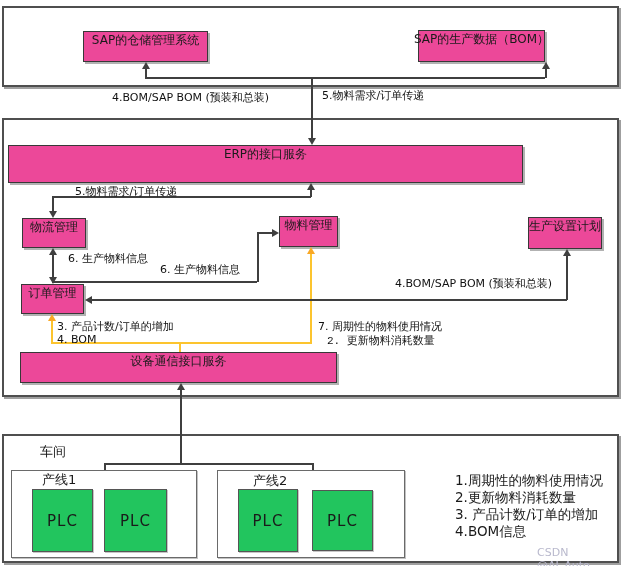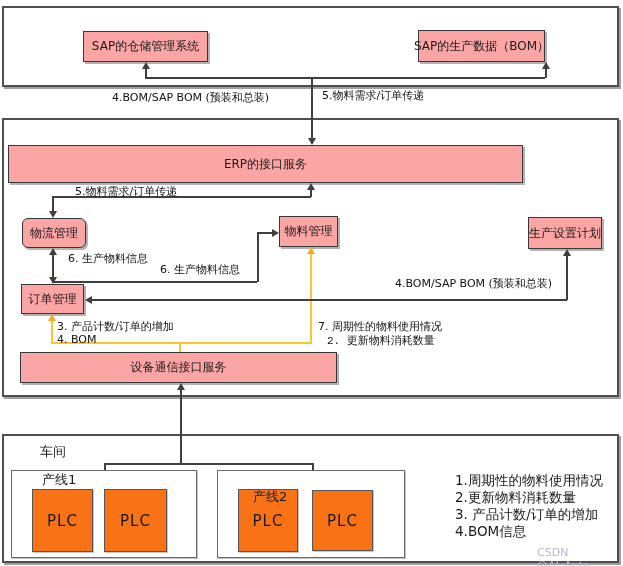--- a/index.html
+++ b/index.html
@@ -5,31 +5,31 @@
   html,body{margin:0;padding:0;background:#fff;}
   #canvas{
     position:relative;width:623px;height:566px;background:#ffffff;overflow:hidden;
     font-family:"DejaVu Sans","Liberation Sans",sans-serif;color:#1a1a1a;
   }
   .container{
     position:absolute;background:#ffffff;border:2px solid #4f4f4f;
     box-shadow:2px 2px 0 #9f9f9f;box-sizing:border-box;
   }
   .nodebox{
-    position:absolute;background:#fca5a5;border:1px solid #383838;
+    position:absolute;background:#ec4899;border:1px solid #383838;
     box-shadow:2px 2px 0 #b2b2b2;box-sizing:border-box;
-    display:flex;align-items:center;justify-content:center;
+    display:flex;align-items:flex-start;justify-content:center;
     font-size:12px;white-space:nowrap;z-index:5;
   }
   .groupbox{
     position:absolute;background:#ffffff;border:1px solid #6a6a6a;
     box-shadow:1px 1px 0 #c2c2c2;box-sizing:border-box;z-index:4;
   }
   .plcbox{
-    position:absolute;background:#f97316;border:1px solid #555;
+    position:absolute;background:#22c55e;border:1px solid #555;
     box-shadow:1px 1px 0 #c6c6c6;box-sizing:border-box;
     display:flex;align-items:center;justify-content:center;
     font-size:15px;z-index:6;letter-spacing:1px;
   }
   .lbl{position:absolute;font-size:11px;white-space:nowrap;z-index:7;color:#111;text-align:center;}
   .line{position:absolute;background:#3f3f3f;z-index:3;}
   .yline{position:absolute;background:#fcc42e;z-index:2;}
   .arr{position:absolute;width:0;height:0;z-index:8;}
   .a-up{border-left:4px solid transparent;border-right:4px solid transparent;border-bottom:7px solid #3f3f3f;}
   .a-dn{border-left:4px solid transparent;border-right:4px solid transparent;border-top:7px solid #3f3f3f;}
@@ -53,21 +53,21 @@
     <span>SAP的仓储管理系统</span>
   </div>
   <div class="nodebox" style="left:418px;top:30px;width:127px;height:32px;">
     <span>SAP的生产数据（BOM）</span>
   </div>
 
   <div class="nodebox" style="left:8px;top:145px;width:515px;height:38px;">
     <span>ERP的接口服务</span>
   </div>
 
-  <div class="nodebox" style="left:22px;top:218px;width:64px;height:30px;border-radius:6px;">
+  <div class="nodebox" style="left:22px;top:218px;width:64px;height:30px;">
     <span>物流管理</span>
   </div>
   <div class="nodebox" style="left:279px;top:216px;width:59px;height:31px;">
     <span>物料管理</span>
   </div>
   <div class="nodebox" style="left:528px;top:217px;width:74px;height:32px;">
     <span>生产设置计划</span>
   </div>
   <div class="nodebox" style="left:21px;top:284px;width:63px;height:30px;">
     <span>订单管理</span>
@@ -133,21 +133,21 @@
   <div class="groupbox" style="left:11px;top:470px;width:186px;height:88px;"></div>
   <div class="grouplabel" style="left:42px;top:471px;">产线1</div>
   <div class="plcbox" style="left:32px;top:489px;width:61px;height:63px;">
     <span>PLC</span>
   </div>
   <div class="plcbox" style="left:104px;top:489px;width:63px;height:63px;">
     <span>PLC</span>
   </div>
 
   <div class="groupbox" style="left:217px;top:470px;width:188px;height:88px;"></div>
-  <div class="grouplabel" style="left:253px;top:488px;">产线2</div>
+  <div class="grouplabel" style="left:253px;top:472px;">产线2</div>
   <div class="plcbox" style="left:238px;top:489px;width:60px;height:63px;">
     <span>PLC</span>
   </div>
   <div class="plcbox" style="left:312px;top:490px;width:61px;height:61px;">
     <span>PLC</span>
   </div>
 
   <div class="notes">
     <div>1.周期性的物料使用情况</div>
     <div>2.更新物料消耗数量</div>

